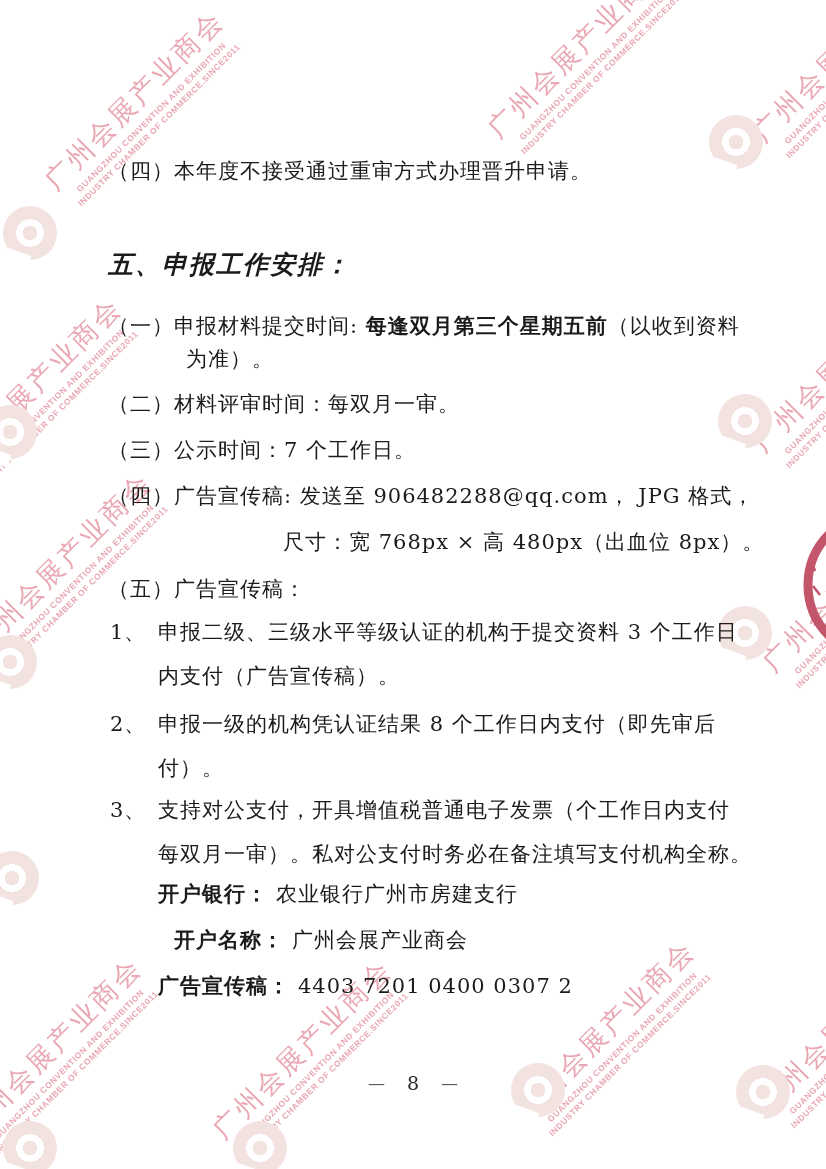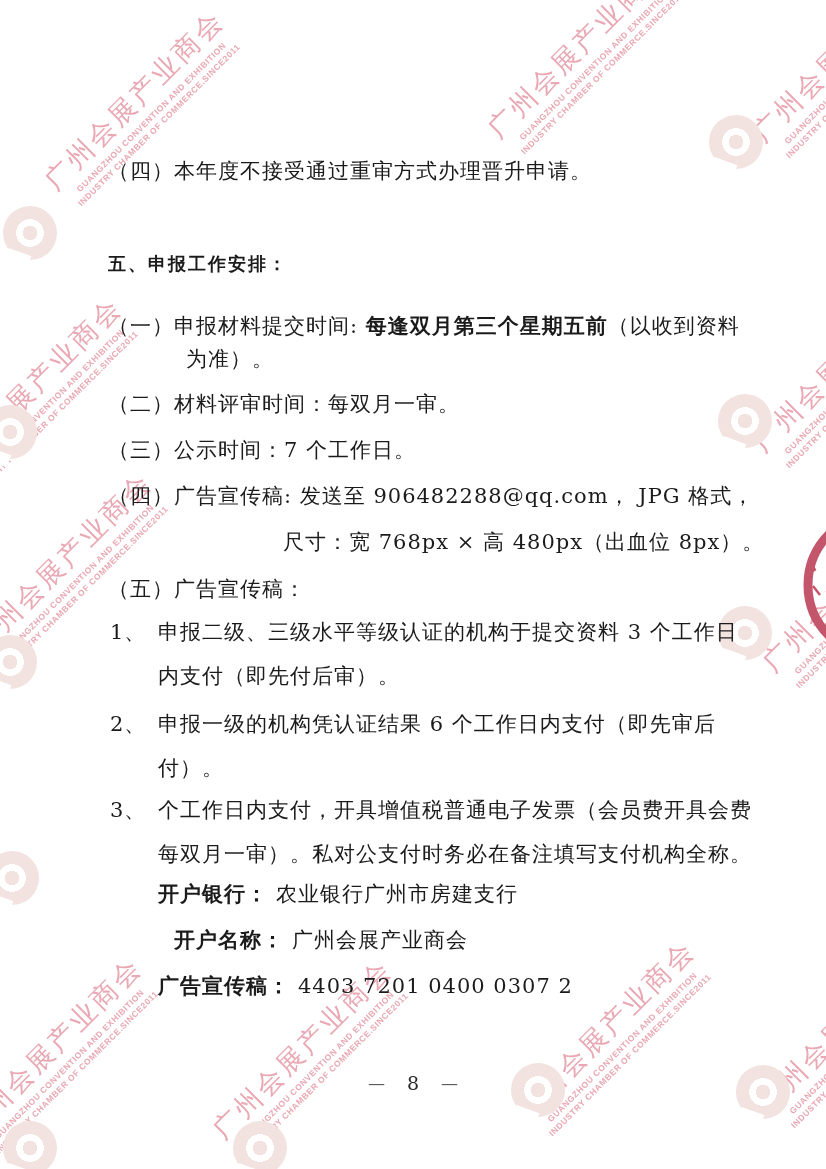--- a/index.html
+++ b/index.html
@@ -43,21 +43,21 @@
     background:#ffffff;transform:rotate(40deg);
   }
   .swoosh{position:absolute;left:796px;top:492px;color:var(--wm-accent);}
   
   .line{
     position:absolute;white-space:nowrap;
     font-size:21px;letter-spacing:1px;line-height:26px;
   }
   .heading{
     font-family:"Liberation Sans",sans-serif;
-    font-weight:700;letter-spacing:2px;font-size:18px;
+    font-weight:700;letter-spacing:2px;font-size:25px;font-style:italic;
   }
   .b{font-weight:700;}
   .blabel{font-family:Liberation Sans, sans-serif;font-weight:700;margin-right:8px;}
   .footer{
     position:absolute;top:1072px;left:0;width:100%;
     display:flex;justify-content:center;align-items:center;gap:22px;
     font-size:19px;color:#2a2a2a;
   }
   .footer .dash{color:#555;font-size:17px;}
 </style>
@@ -156,28 +156,28 @@
 
     <div class="line" style="left:108px;top:437px">（三）公示时间：7 个工作日。</div>
 
     <div class="line" style="left:108px;top:483px">（四）广告宣传稿: 发送至 906482288@qq.com， JPG 格式，</div>
     <div class="line" style="left:283px;top:529px">尺寸：宽 768px × 高 480px（出血位 8px）。</div>
 
     <div class="line" style="left:108px;top:576px">（五）广告宣传稿：</div>
 
     <div class="line" style="left:110px;top:619px">1、</div>
     <div class="line" style="left:158px;top:619px">申报二级、三级水平等级认证的机构于提交资料 3 个工作日</div>
-    <div class="line" style="left:158px;top:663px">内支付（即先付后审）。</div>
+    <div class="line" style="left:158px;top:663px">内支付（广告宣传稿）。</div>
 
     <div class="line" style="left:110px;top:711px">2、</div>
-    <div class="line" style="left:158px;top:711px">申报一级的机构凭认证结果 6 个工作日内支付（即先审后</div>
+    <div class="line" style="left:158px;top:711px">申报一级的机构凭认证结果 8 个工作日内支付（即先审后</div>
     <div class="line" style="left:158px;top:755px">付）。</div>
 
     <div class="line" style="left:110px;top:797px">3、</div>
-    <div class="line" style="left:158px;top:797px">个工作日内支付，开具增值税普通电子发票（会员费开具会费</div>
+    <div class="line" style="left:158px;top:797px">支持对公支付，开具增值税普通电子发票（个工作日内支付</div>
     <div class="line" style="left:158px;top:841px">每双月一审）。私对公支付时务必在备注填写支付机构全称。</div>
 
     <div class="line" style="left:158px;top:881px">
       <span class="blabel">开户银行：</span><span>农业银行广州市房建支行</span>
     </div>
     <div class="line" style="left:174px;top:927px">
       <span class="blabel">开户名称：</span><span>广州会展产业商会</span>
     </div>
     <div class="line" style="left:158px;top:973px">
       <span class="blabel">广告宣传稿：</span><span>4403 7201 0400 0307 2</span>

